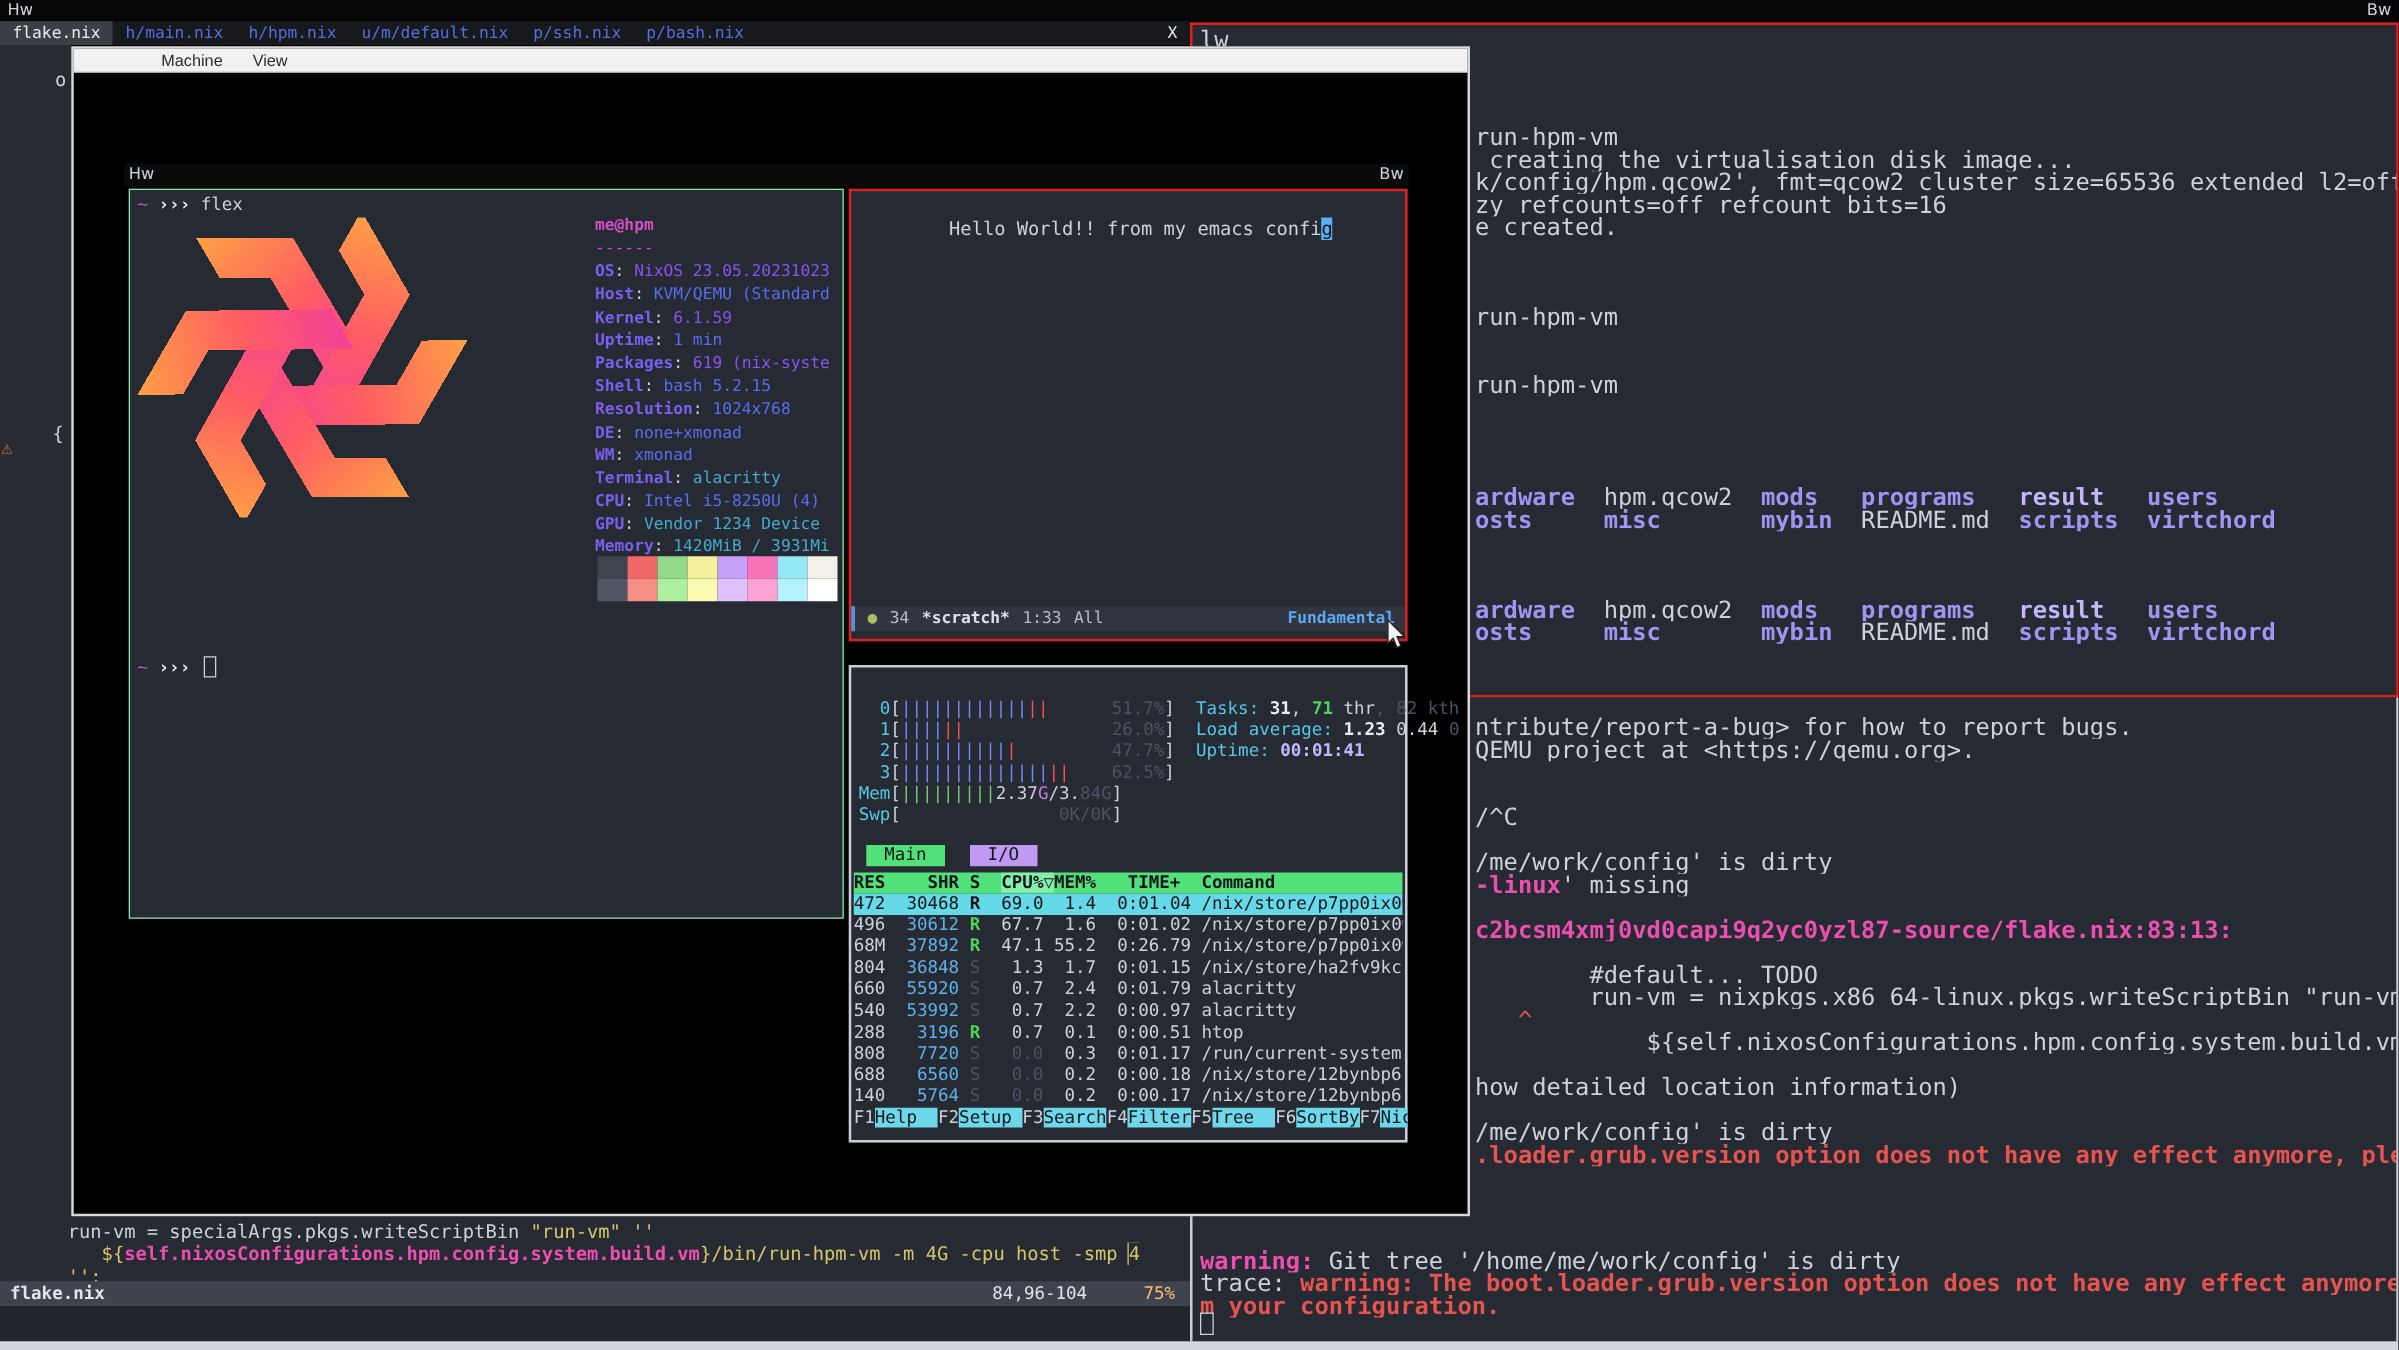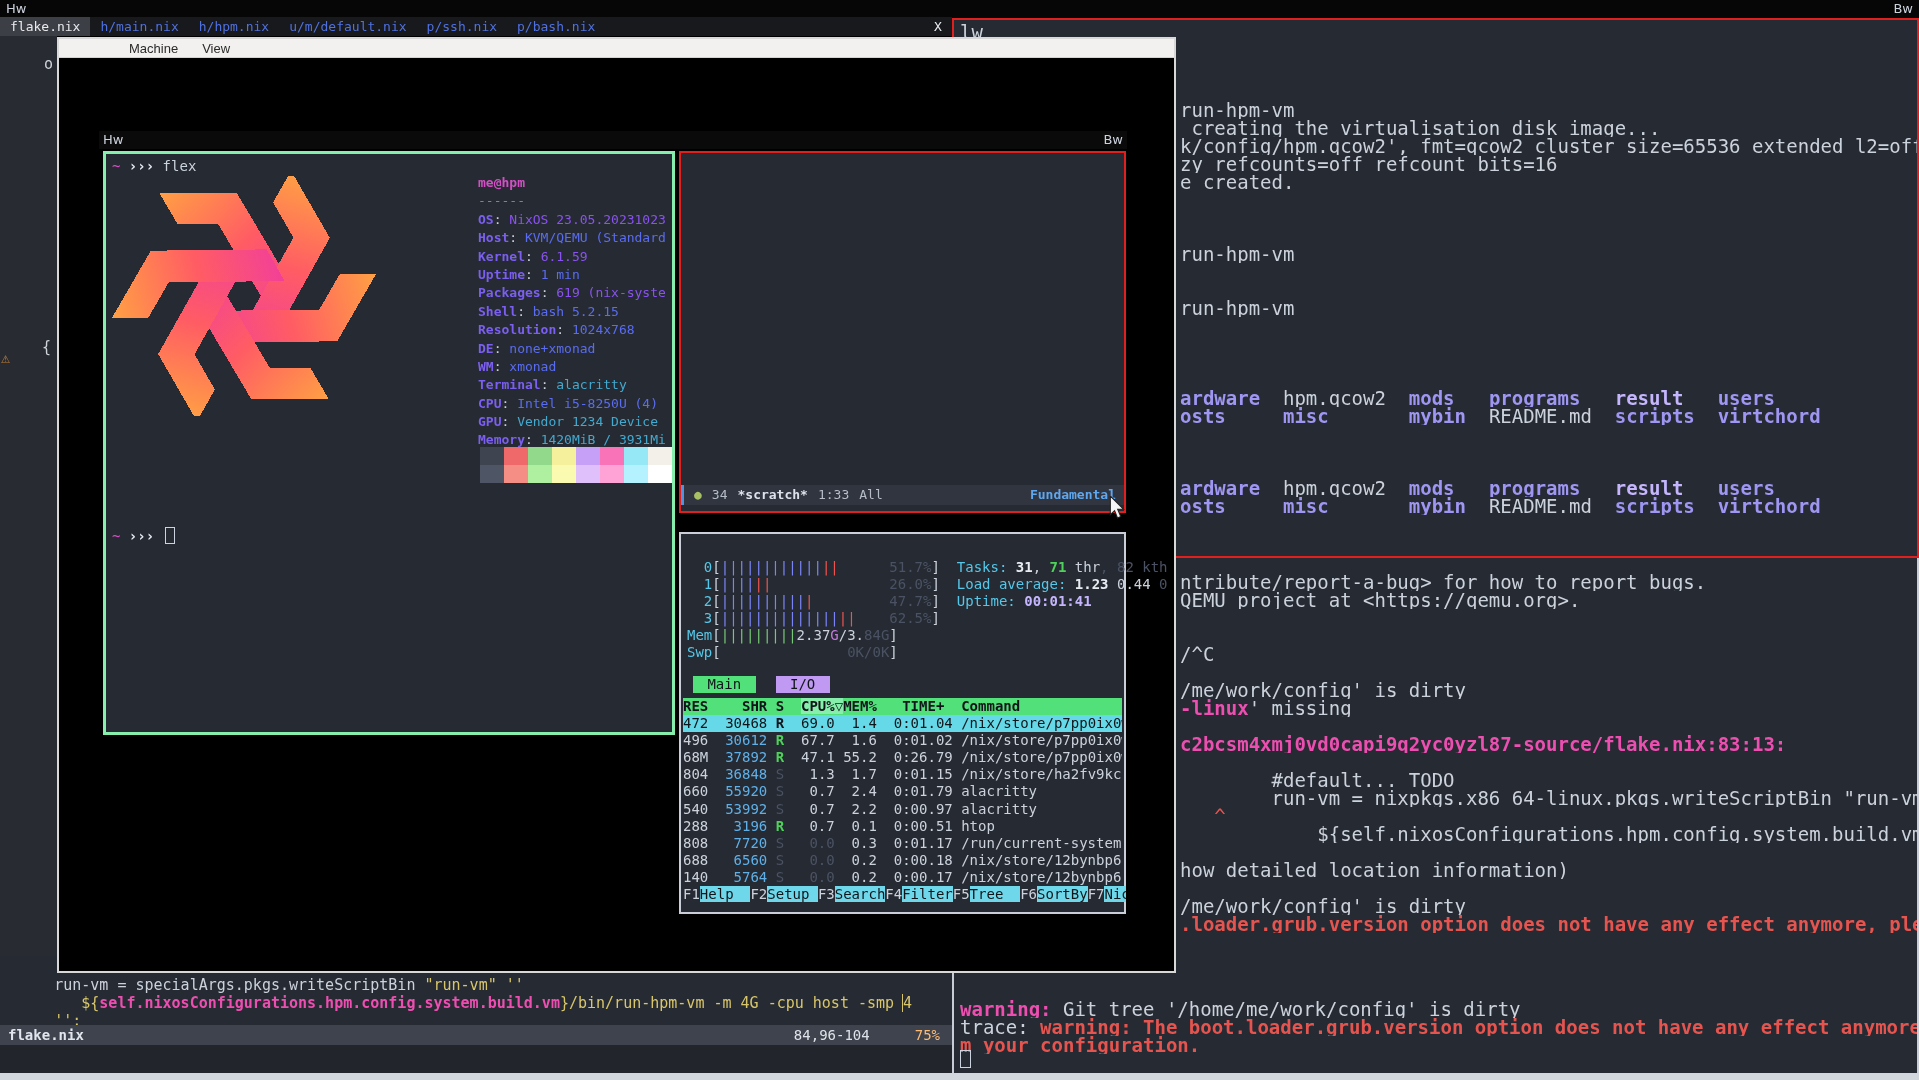--- a/index.html
+++ b/index.html
@@ -46,21 +46,21 @@
   #qemu-window{left:57px;top:37px;width:1119px;height:936px;background:#000;
     border:2px solid #d8d8d8;box-sizing:border-box;}
   #qemu-menubar{left:0;top:0;width:100%;height:19px;background:#f2f1ef;border-bottom:1px solid #d5d3cf;
     font-family:"Liberation Sans", sans-serif;font-size:13px;color:#2b2b2b;
     display:flex;gap:24px;padding-left:70px;box-sizing:border-box;align-items:center;}
   #vm-bar{left:40px;top:92px;width:1028px;height:18px;background:#0a0a0a;
     font-family:"DejaVu Sans", sans-serif;font-size:13px;line-height:18px;
     display:flex;justify-content:space-between;padding:0 4px;box-sizing:border-box;}
   
   #vm-term{left:44px;top:112px;width:572px;height:584px;background:#262b33;
-    border:3px solid #86efac;box-sizing:border-box;font-size:14px;}
+    border:1px solid #86efac;box-sizing:border-box;font-size:14px;}
   #vm-prompt1{left:6px;top:4px;font-size:14px;}
   #vm-logo{left:4px;top:22px;}
   #vm-neofetch{left:372px;top:20px;font-size:13px;}
   #vm-neofetch .tline{line-height:18.4px;height:18.4px;}
   #vm-palette{left:374px;top:293px;}
   .pal-row{display:flex;height:18px;}
   .pal-cell{width:24px;height:18px;}
   #vm-prompt2{left:6px;top:373px;font-size:14px;display:flex;align-items:center;}
   .hollow-cursor{display:inline-block;width:8px;height:15px;border:1px solid #cdd3de;margin-left:2px;}
   
@@ -289,20 +289,23 @@
             <div class="pal-cell" style="background: rgb(255, 255, 255);"></div>
           </div>
         </div>
       <div class="abs" id="vm-prompt2">
         <span class="tline"><div class="tline" style="display: inline;"><span class="mag">~</span><span class="wb"> ››› </span></div></span>
         <span class="hollow-cursor"></span>
       </div>
     </div>
 
     <div class="abs" id="vm-emacs">
+      <div class="abs tline" id="emacs-hello">
+        <span>Hello World!! from my emacs confi</span><span class="emacs-cursor">g</span>
+      </div>
       <div class="abs" id="emacs-modeline">
         <span id="emacs-modeline-accent"></span>
         <span class="ml-dot">●</span>
         <span class="ml-item">34</span>
         <span class="ml-item ml-buf">*scratch*</span>
         <span class="ml-item">1:33</span>
         <span class="ml-item">All</span>
         <span id="emacs-mode">Fundamental</span>
       </div>
     </div>

